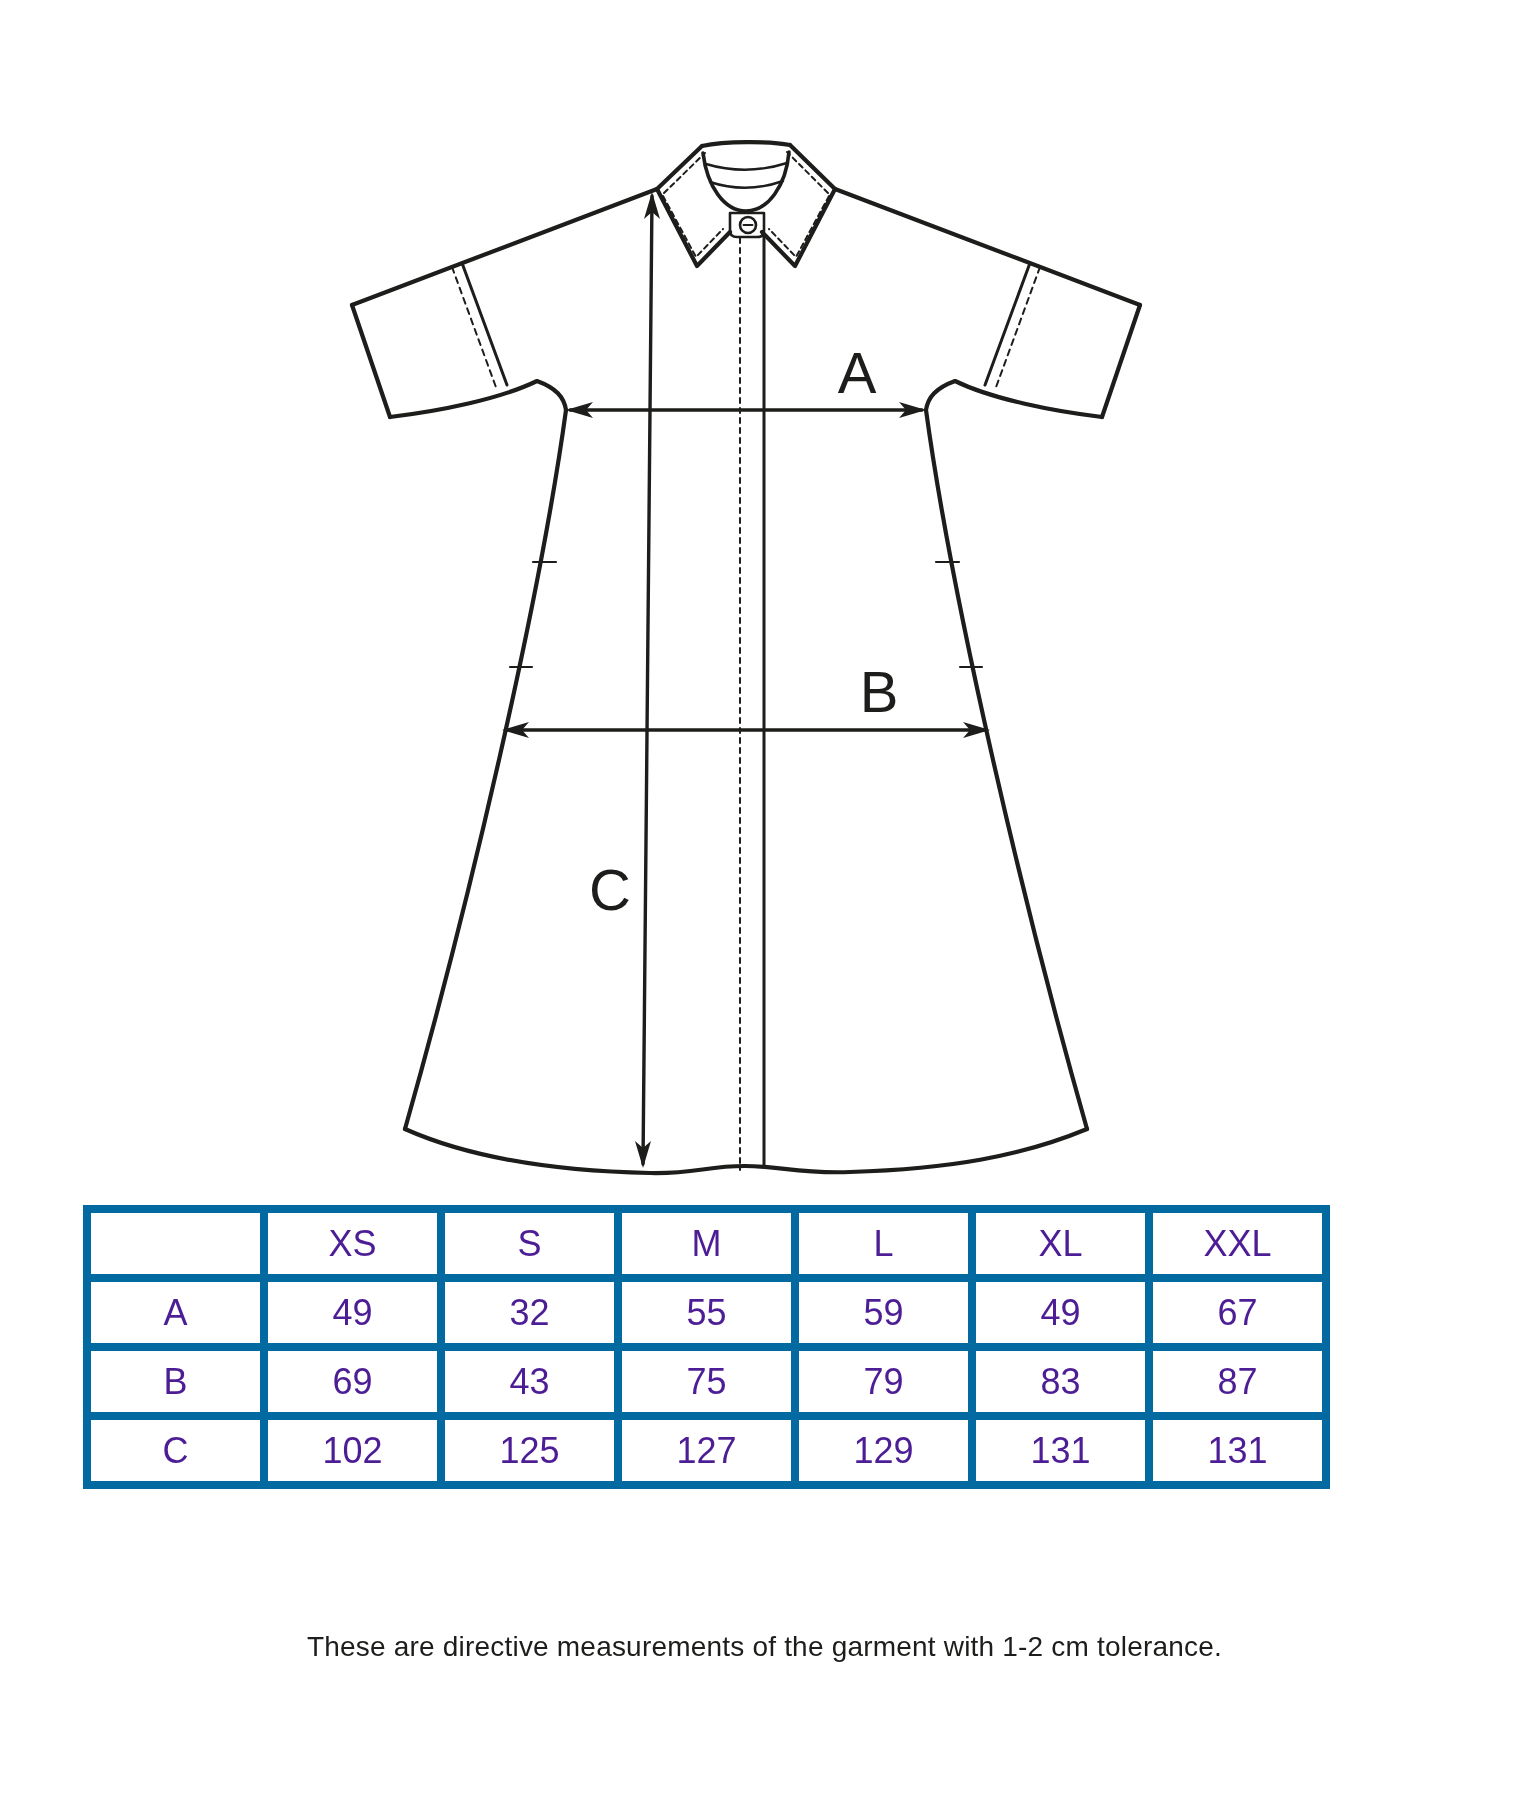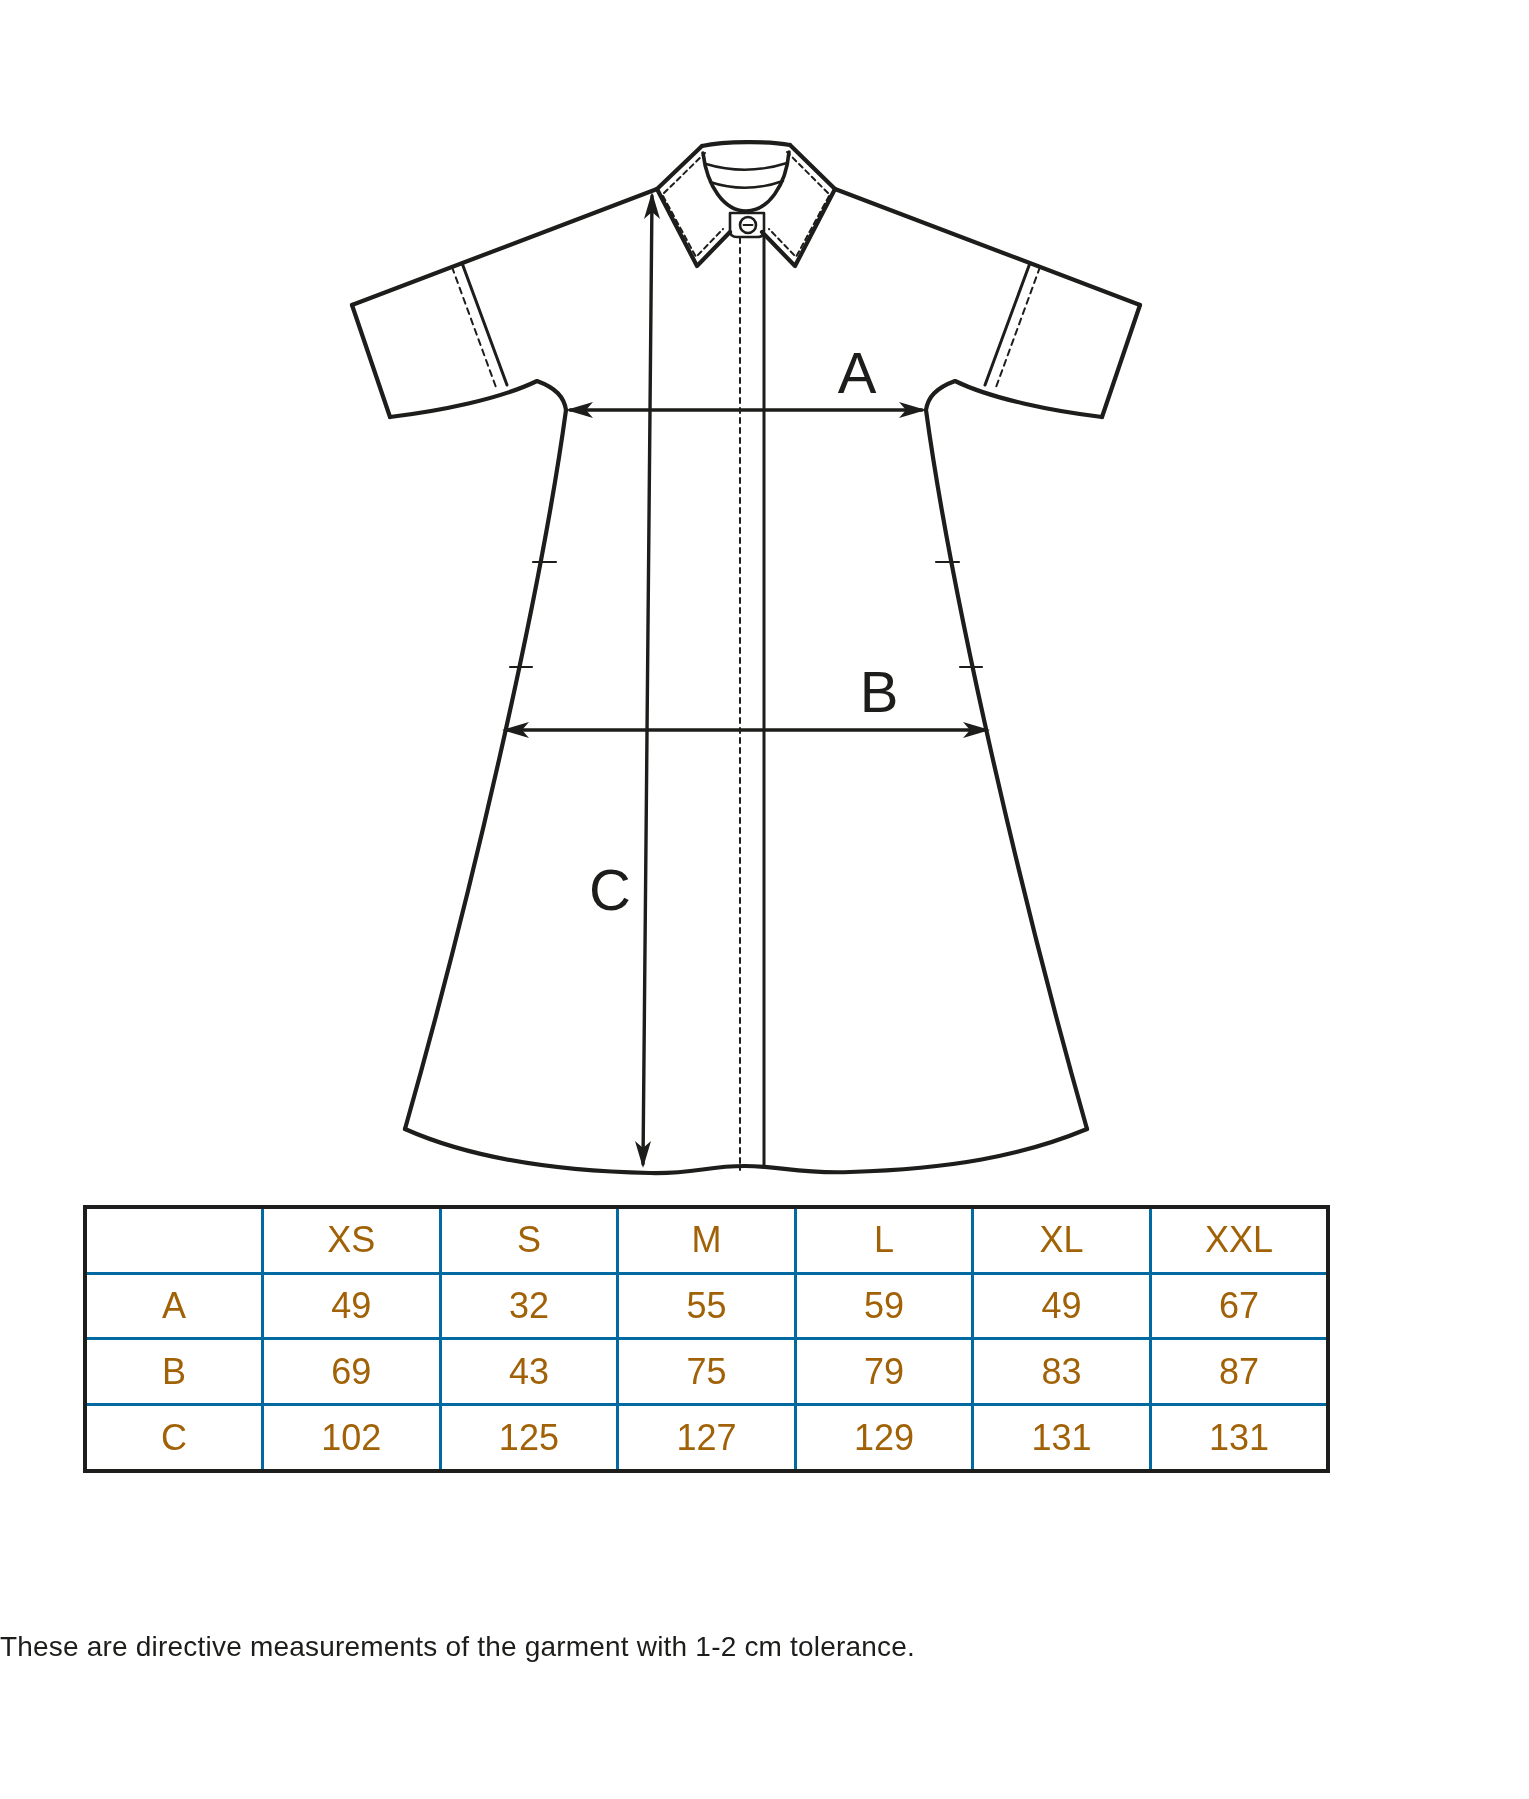--- a/index.html
+++ b/index.html
@@ -22,34 +22,35 @@
     position:absolute;
     left:83px;
     top:1205px;
     width:1247px;
     height:268px;
     border-collapse:collapse;
     table-layout:fixed;
     border:4px solid #1d1d1b;
   }
   .size-table td{
-    border:3px solid #0369a1;
+    border:8px solid #0369a1;
     text-align:center;
     vertical-align:middle;
     height:61px;
     font-size:36px;
     line-height:1;
-    color:#a16207;
+    color:#4c1d95;
     padding:0;
   }
   .footer-note{
     position:absolute;
     left:0;
     top:1630px;
     width:1529px;
+    text-align:center;
     font-size:28px;
     line-height:33px;
     color:#1d1d1b;
     letter-spacing:0.2px;
   }
   .meas-label{
     font-family:"Liberation Sans", sans-serif;
     font-size:58px;
     fill:#1d1d1b;
   }

